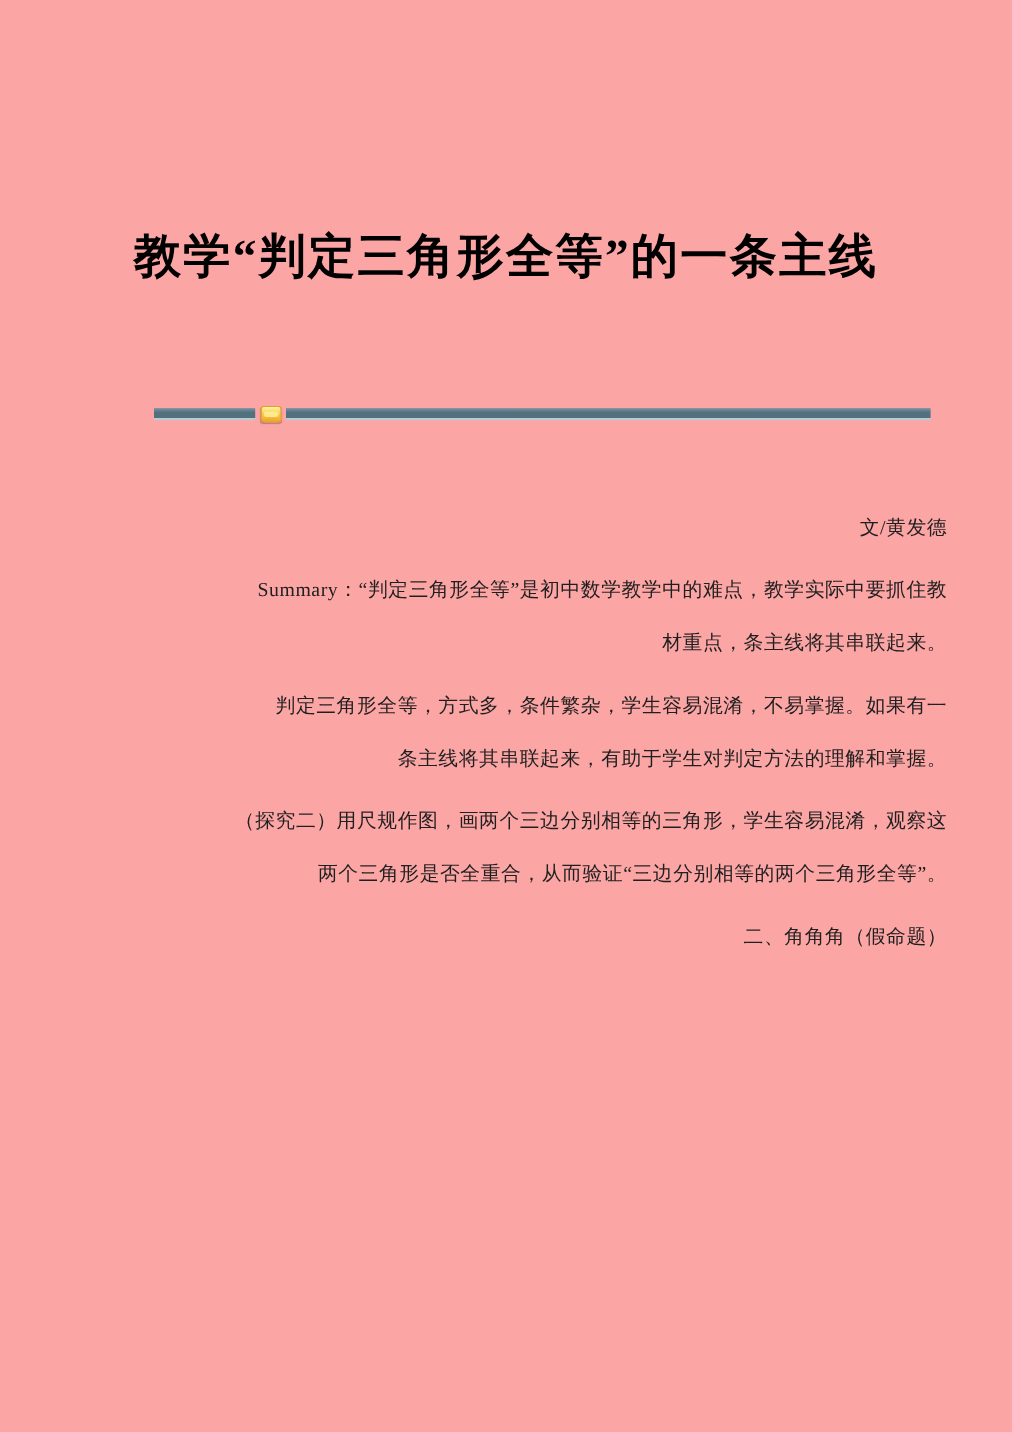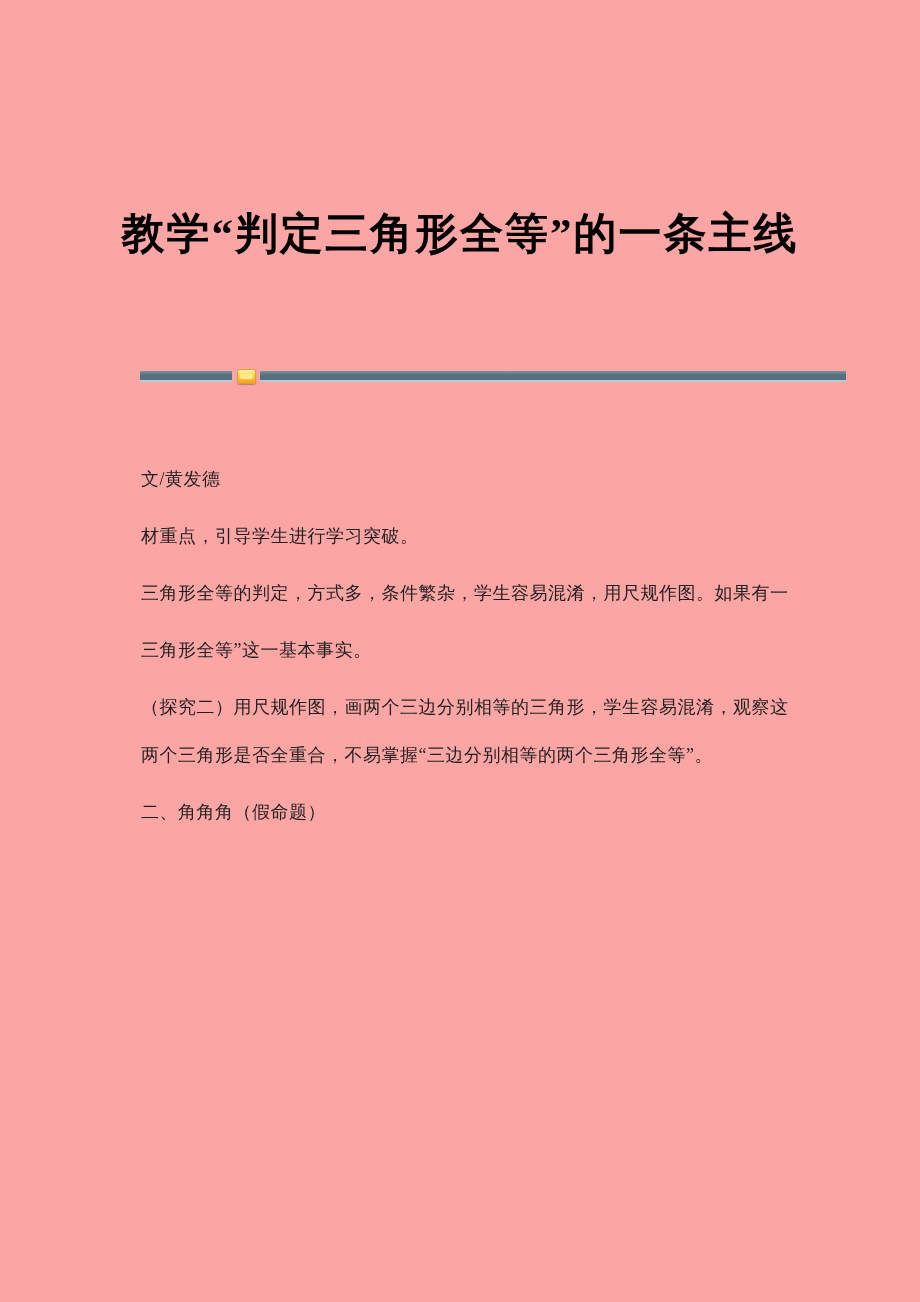--- a/index.html
+++ b/index.html
@@ -89,20 +89,21 @@
     width: 720px;
     font-size: 18px;
     letter-spacing: 0.5px;
     color: var(--text-color);
   }
   .para { margin: 0 0 9px 0; }
   .line {
     line-height: 48px;
     height: 48px;
     white-space: pre;
+    text-align: right;
   }
 </style>
 </head>
 <body>
 
 <div class="page">
 
   <h1 class="title">教学“判定三角形全等”的一条主线</h1>
 
   <div class="divider">
@@ -115,36 +116,37 @@
     <span class="bar bar-right"></span>
   </div>
 
   <div class="doc-body">
 
     <div class="para">
       <div class="line">文/黄发德</div>
     </div>
 
     <div class="para">
-      <div class="line">材重点，引导学生进行学习突破。</div>
+      <div class="line">Summary：“判定三角形全等”是初中数学教学中的难点，教学实际中要抓住教</div>
+      <div class="line">材重点，条主线将其串联起来。</div>
     </div>
 
 
     <div class="para">
-      <div class="line">三角形全等的判定，方式多，条件繁杂，学生容易混淆，用尺规作图。如果有一</div>
+      <div class="line">判定三角形全等，方式多，条件繁杂，学生容易混淆，不易掌握。如果有一</div>
+      <div class="line">条主线将其串联起来，有助于学生对判定方法的理解和掌握。</div>
     </div>
 
 
     <div class="para">
-      <div class="line">三角形全等”这一基本事实。</div>
     </div>
 
     <div class="para">
       <div class="line">（探究二）用尺规作图，画两个三边分别相等的三角形，学生容易混淆，观察这</div>
-      <div class="line">两个三角形是否全重合，不易掌握“三边分别相等的两个三角形全等”。</div>
+      <div class="line">两个三角形是否全重合，从而验证“三边分别相等的两个三角形全等”。</div>
     </div>
 
     <div class="para">
       <div class="line">二、角角角（假命题）</div>
     </div>
 
   </div>
 </div>
 
 </body></html>

